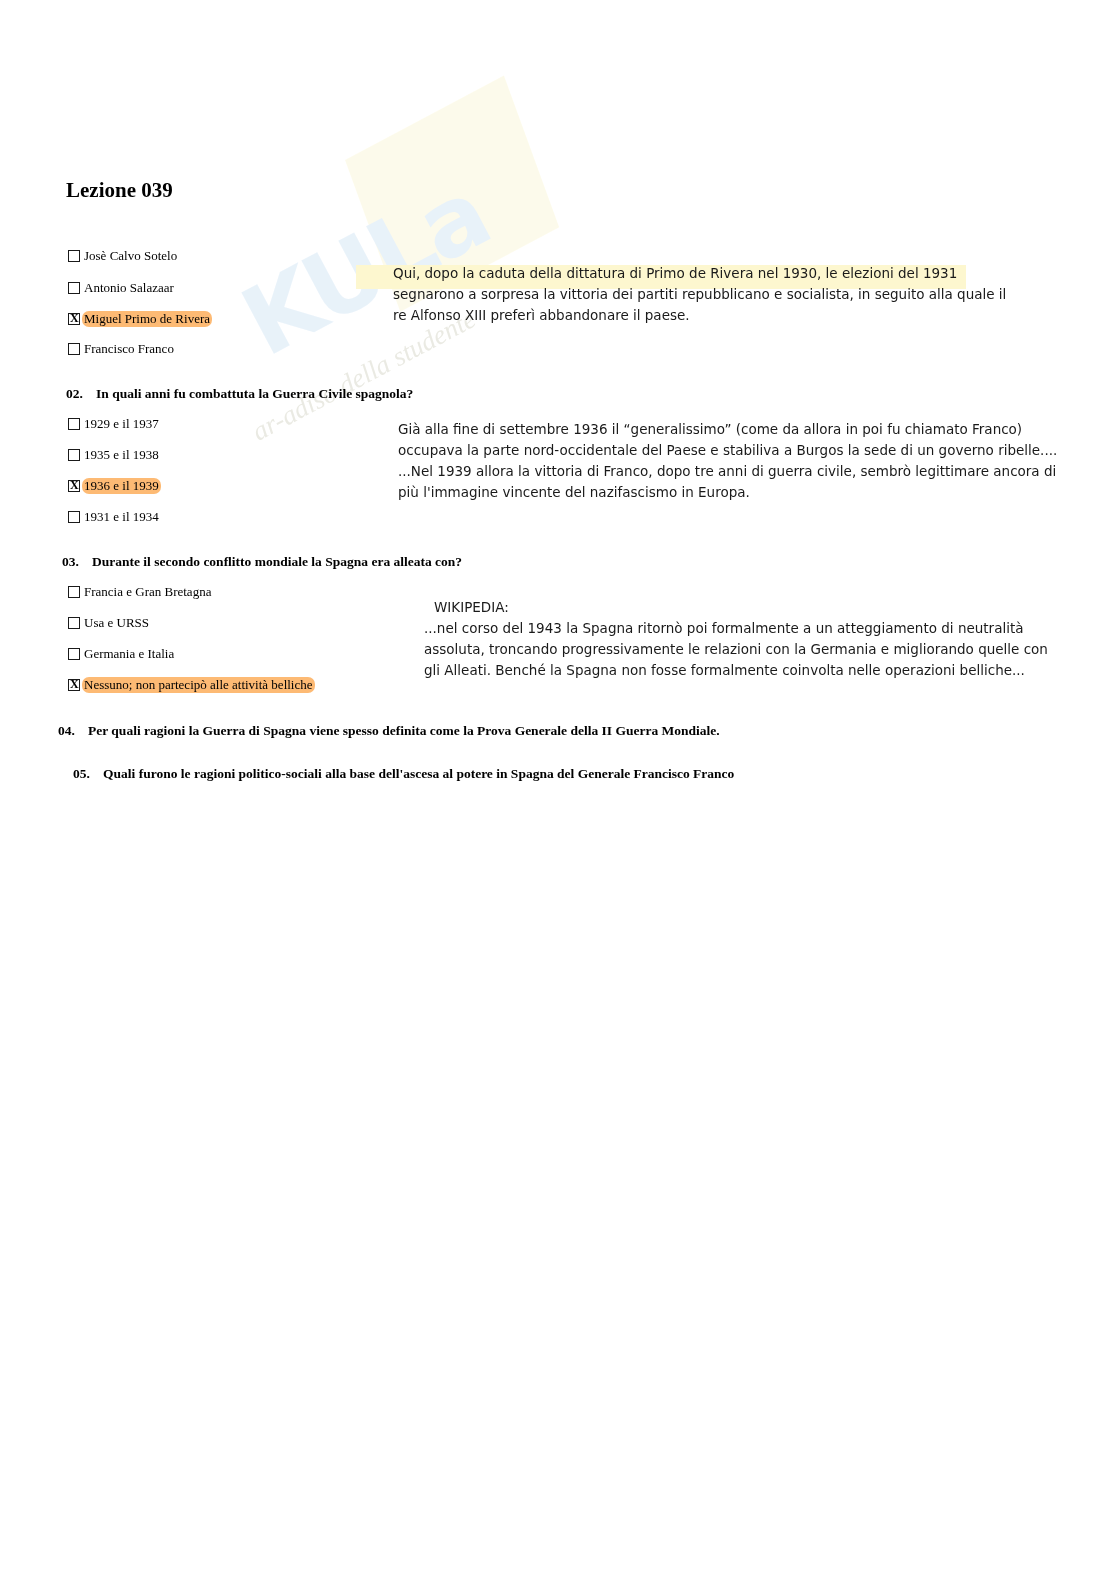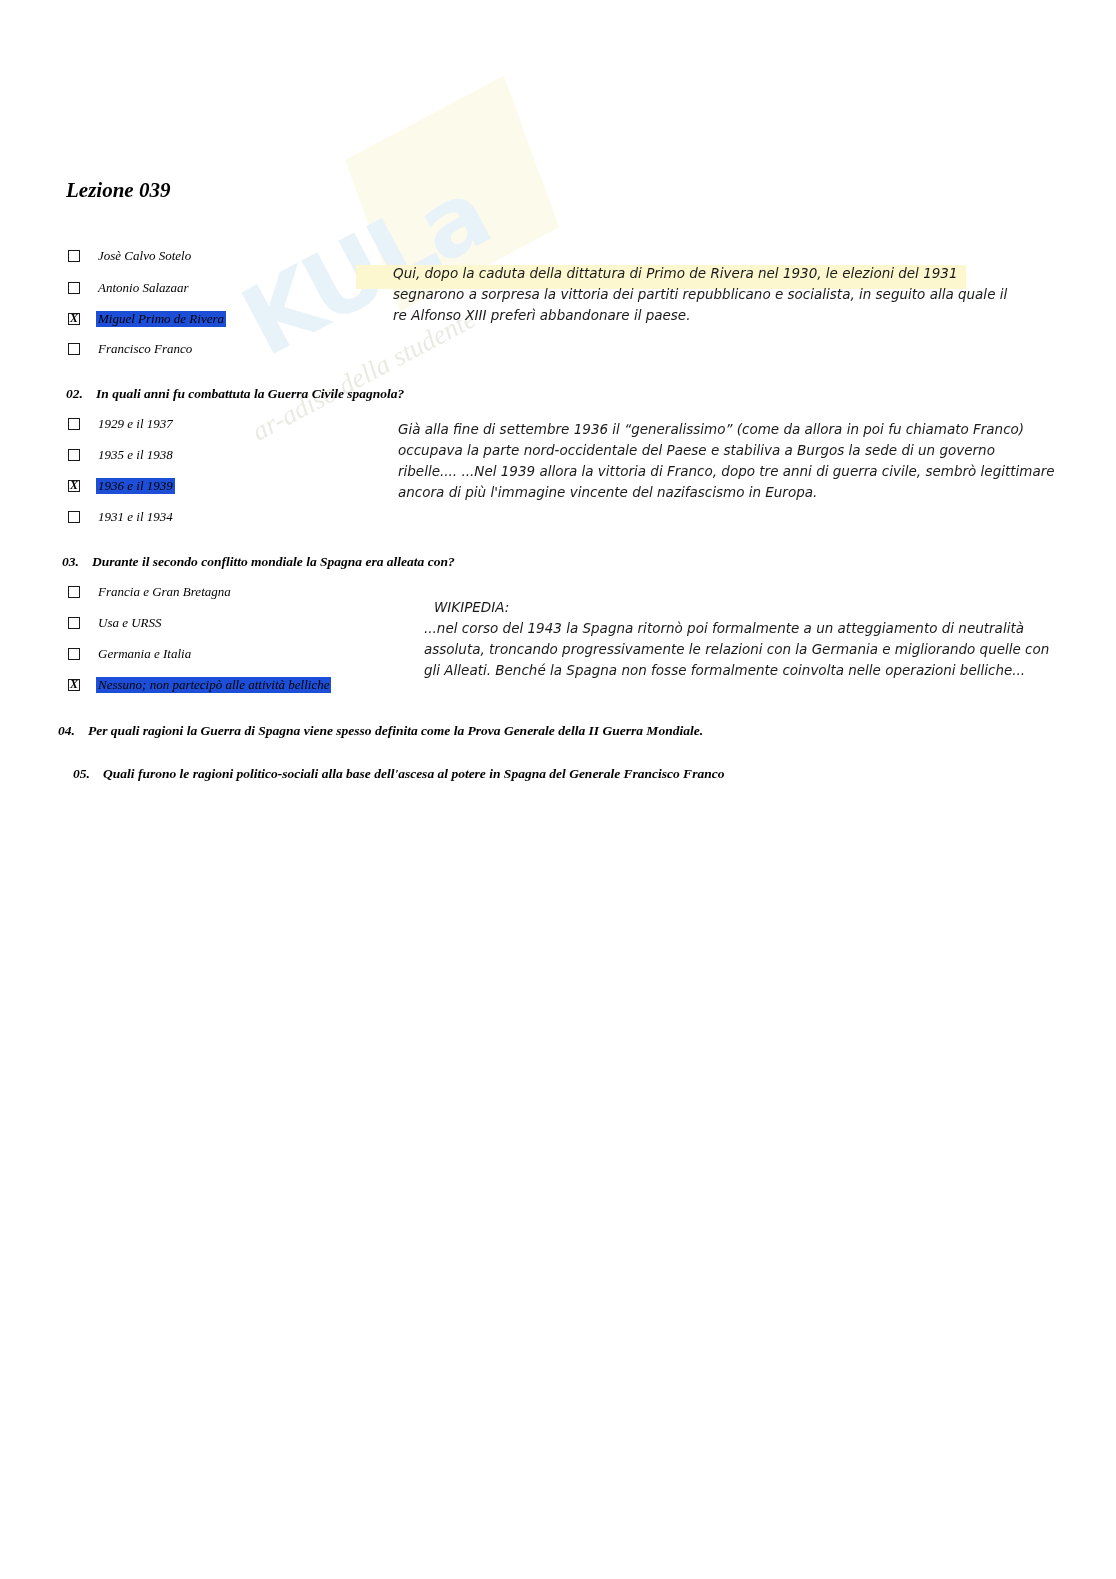--- a/index.html
+++ b/index.html
@@ -70,21 +70,20 @@
     transform: rotate(-28deg) skewX(-8deg);
     transform-origin: left top;
   }
 
   
   .content {
     position: absolute;
     left: 0; top: 0;
     width: 1116px;
     height: 1316px;
-    font-style: italic;
   }
   .title {
     position: absolute;
     left: 66px;
     top: 178px;
     font-size: 21px;
     font-weight: bold;
     font-family: "Liberation Serif", serif;
   }
   .q-line {
@@ -120,26 +119,27 @@
     position: absolute;
     left: 1px;
     top: -3px;
     font-size: 12px;
     font-family: "Liberation Serif", serif;
     font-weight: bold;
     line-height: 14px;
   }
   .opt-label {
     position: absolute;
-    left: 28px;
+    left: 14px;
     top: -1px;
     padding: 0 2px;
   }
   .opt.correct .opt-label {
-    background: #1d4ed8;
+    background: #fdba74;
+    border-radius: 7px;
   }
   .note {
     position: absolute;
     font-family: "DejaVu Sans", sans-serif;
     font-size: 13.5px;
     line-height: 21px;
     color: #1a1a1a;
   }
   .note-hl {
     position: absolute;

